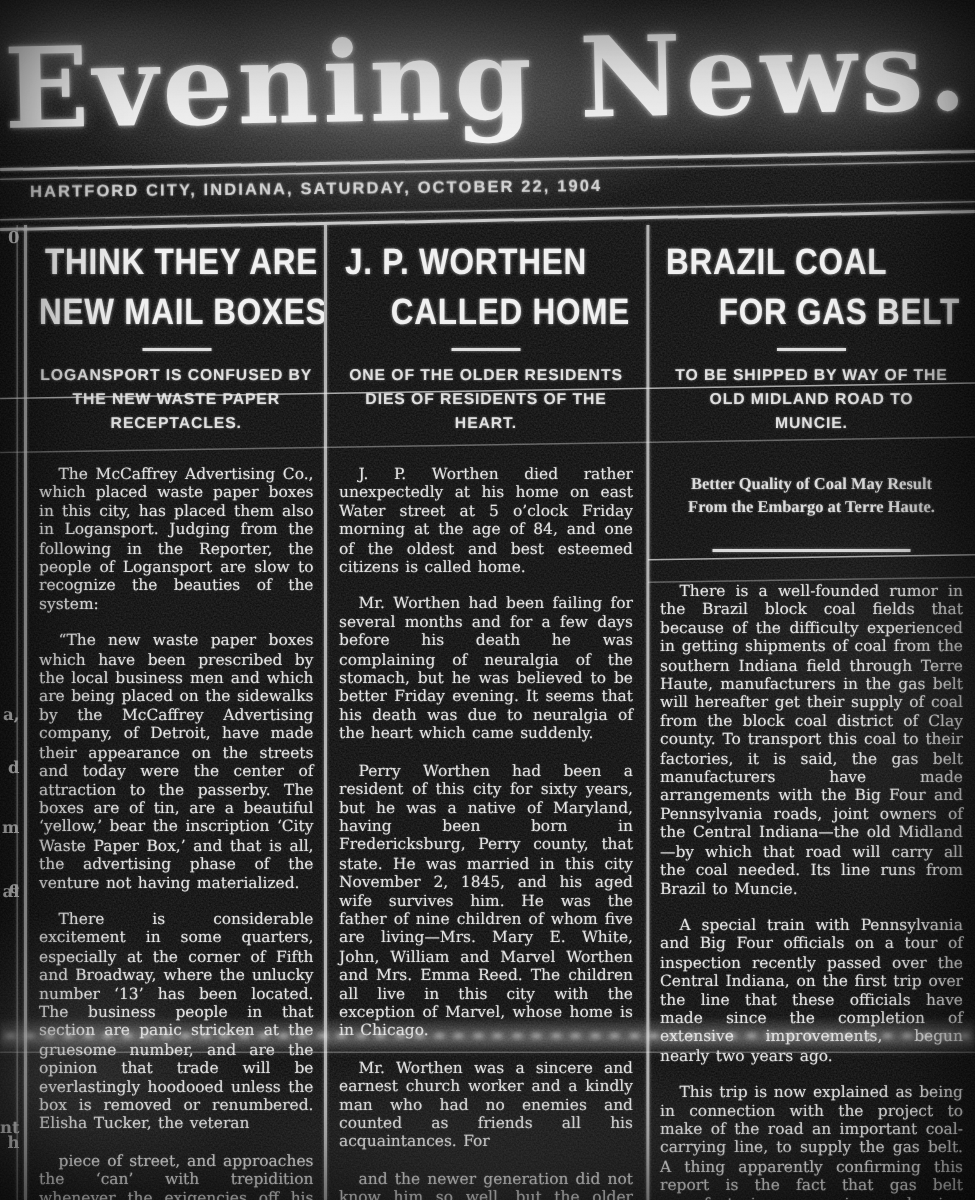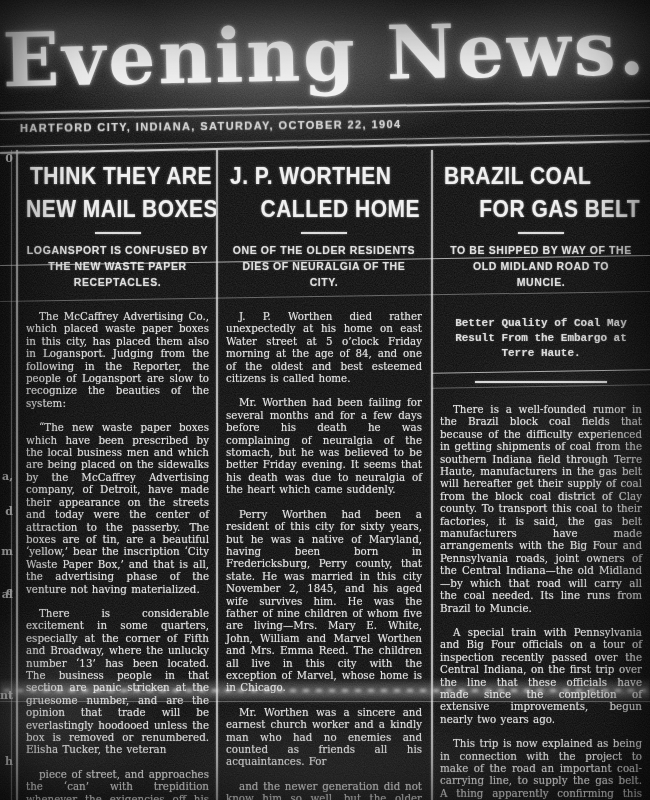--- a/index.html
+++ b/index.html
@@ -33,21 +33,21 @@
     line-height:29px;letter-spacing:.5px;color:#f0f0f0;margin-top:8px;
     transform:scaleY(1.16);transform-origin:top;
     text-shadow:0 0 2px rgba(255,255,255,.65);filter:blur(.2px);}
   .hl-1{display:block;text-align:left;padding-left:4px;white-space:nowrap;}
   .hl-2{display:block;text-align:right;padding-right:2px;white-space:nowrap;}
   .hl-rule{width:46px;height:2px;background:#ddd;margin:16px auto 8px;
     box-shadow:0 0 2px rgba(255,255,255,.5);}
   .subhead{font-family:"Liberation Sans",sans-serif;font-weight:bold;font-size:10.5px;
     line-height:16px;text-align:center;letter-spacing:.6px;color:#dedede;max-width:186px;
     margin:0 auto 0;text-shadow:0 0 1.5px rgba(255,255,255,.5);filter:blur(.25px);}
-  .deck{font-family:Liberation Mono, monospace;font-weight:bold;font-size:11px;
+  .deck{font-family:Liberation Serif, serif;font-weight:bold;font-size:11px;
     line-height:15px;text-align:center;color:#dadada;max-width:172px;margin:26px auto 0;
     text-shadow:0 0 1.5px rgba(255,255,255,.45);filter:blur(.25px);}
   .deck-rule{width:132px;height:2px;background:#d8d8d8;margin:20px auto 14px;
     box-shadow:0 0 2px rgba(255,255,255,.45);}
   .body{margin-top:20px;filter:blur(.3px);}
   .body p{font-family:"DejaVu Serif",serif;font-size:10.3px;line-height:12.4px;
     text-align:justify;text-indent:13px;margin:12px 0 2px 0;color:#e2e2e2;word-spacing:1px;
     text-shadow:0 0 1px rgba(255,255,255,.45);}
   .scratch{position:absolute;height:1px;background:rgba(232,232,232,.7);
     transform:rotate(-.9deg);pointer-events:none;}
@@ -104,21 +104,21 @@
 
       </div>
     </div>
 
     <div class="col col-2">
       <div class="headline">
         <span class="hl-1">J. P. WORTHEN</span>
         <span class="hl-2">CALLED HOME</span>
       </div>
       <div class="hl-rule"></div>
-      <div class="subhead">ONE OF THE OLDER RESIDENTS DIES OF NEURALGIA OF THE CITY.</div>
+      <div class="subhead">ONE OF THE OLDER RESIDENTS DIES OF RESIDENTS OF THE HEART.</div>
       <div class="body">
         <p>J. P. Worthen died rather unexpectedly at his home on east Water street at 5 o’clock Friday morning at the age of 84, and one of the oldest and best esteemed citizens is called home.</p>
         <p>Mr. Worthen had been failing for several months and for a few days before his death he was complaining of neuralgia of the stomach, but he was believed to be better Friday evening. It seems that his death was due to neuralgia of the heart which came suddenly.</p>
         <p>Perry Worthen had been a resident of this city for sixty years, but he was a native of Maryland, having been born in Fredericksburg, Perry county, that state. He was married in this city November 2, 1845, and his aged wife survives him. He was the father of nine children of whom five are living—Mrs. Mary E. White, John, William and Marvel Worthen and Mrs. Emma Reed. The children all live in this city with the exception of Marvel, whose home is in Chicago.</p>
         <p>Mr. Worthen was a sincere and earnest church worker and a kindly man who had no enemies and counted as friends all his acquaintances. For</p>
         <p>and the newer generation did not know him so well, but the older residents will feel a pang of sorrow when they learn he has passed away.</p>
 
       </div>
 
     </div>
@@ -147,21 +147,21 @@
 
   <div class="seam"></div>
   <div class="seam-line"></div>
 
   <div class="lfrag" style="top:152px;">0</div>
   <div class="lfrag" style="top:470px;">a,</div>
   <div class="lfrag" style="top:505px;">d</div>
   <div class="lfrag" style="top:545px;">m</div>
   <div class="lfrag" style="top:585px;">e</div>
   <div class="lfrag" style="top:588px;">al</div>
-  <div class="lfrag" style="top:689px;">nt</div>
+  <div class="lfrag" style="top:745px;">nt</div>
   <div class="lfrag" style="top:755px;">h</div>
 
   <svg class="grain" width="650" height="800" aria-hidden="true">
     <filter id="grain-f" x="0" y="0" width="100%" height="100%">
       <feTurbulence type="fractalNoise" baseFrequency="0.9" numOctaves="2" seed="7" stitchTiles="stitch"></feTurbulence>
       <feColorMatrix type="matrix" values="0 0 0 0 0.85  0 0 0 0 0.85  0 0 0 0 0.85  0.7 0 0 0 0"></feColorMatrix>
     </filter>
     <rect width="650" height="800" filter="url(#grain-f)" opacity="0.22"></rect>
   </svg>
 

